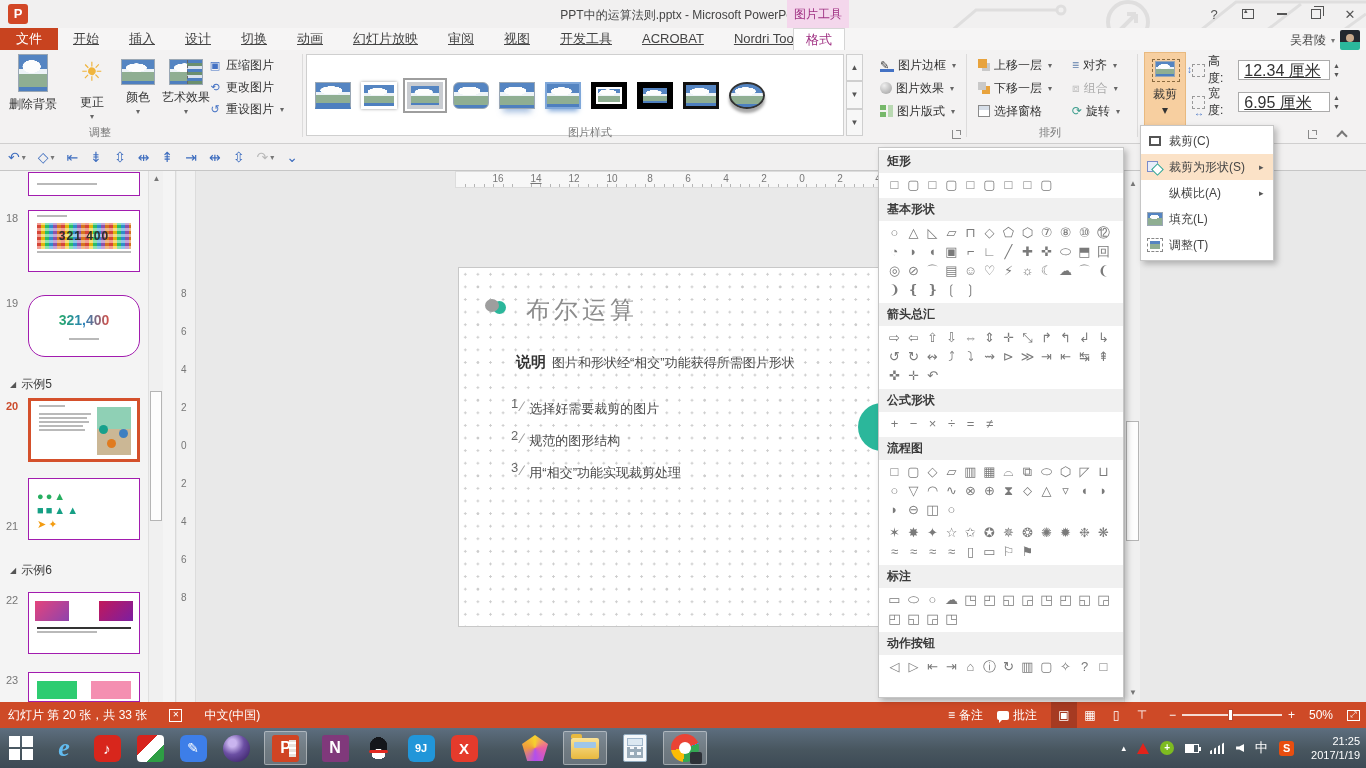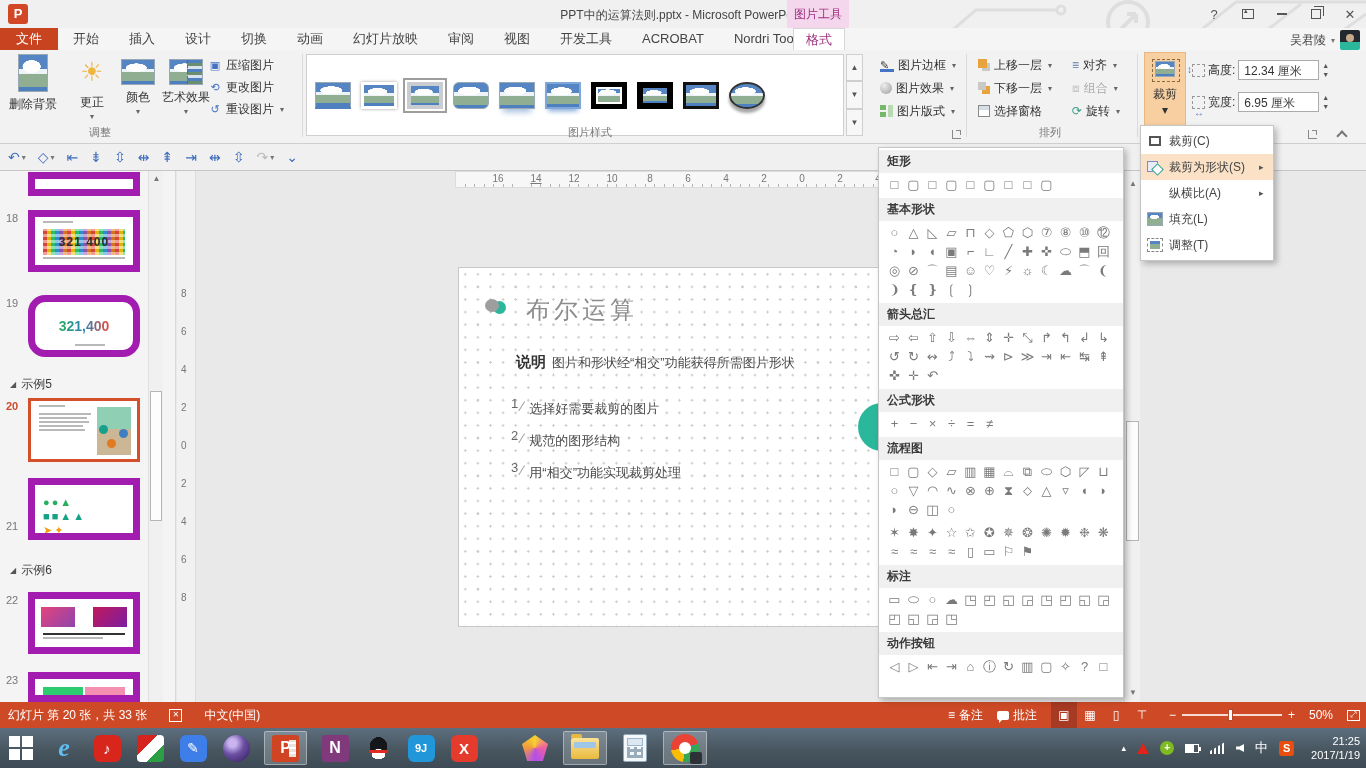--- a/index.html
+++ b/index.html
@@ -21,21 +21,21 @@
   .wc-min i{display:block;width:10px;height:0;border-bottom:2px solid #555;}
   .wc-restore i{display:block;width:8px;height:8px;border:1px solid #555;box-shadow:2px -2px 0 -0px #F1F0F0,3px -3px 0 0 #555;}
   .wc-ribbon i{display:block;width:10px;height:8px;border:1px solid #555;position:relative;}
   .wc-ribbon i:after{content:"▴";position:absolute;left:1px;top:-3px;font-size:7px;color:#555;}
 
   
   .tabrow{position:absolute;left:0;top:28px;width:1366px;height:22px;background:#F6F5F5;z-index:6;}
   .file-tab{position:absolute;left:0;top:0;width:58px;height:22px;background:#C8431F;color:#fff;
     font-size:13px;text-align:center;line-height:22px;}
   .tabs-host{position:absolute;left:58px;top:0;display:flex;height:22px;}
-  .tab{padding:0 15px;font-size:13px;color:#444;line-height:22px;white-space:nowrap;}
+  .tab{padding:0 15px;font-size:13px;color:#444;line-height:22px;white-space:nowrap;text-decoration:underline;}
   .tab-format{position:absolute;left:793px;top:0;width:52px;height:22px;background:#fff;border:1px solid #D5D5D5;border-bottom:none;
     color:#A03183;font-size:13px;text-align:center;line-height:21px;}
   .account{position:absolute;right:6px;top:2px;display:flex;align-items:center;gap:5px;font-size:12px;color:#444;}
   .avatar{width:20px;height:20px;border-radius:2px;background:linear-gradient(180deg,#23272E 0 62%,#2BB79B 62% 100%);position:relative;}
   .avatar:after{content:"";position:absolute;left:6px;top:4px;width:8px;height:8px;border-radius:50%;background:#C9A98C;}
 
   
   .ribbon{position:absolute;left:0;top:50px;width:1366px;height:94px;background:#F3F2F2;border-bottom:1px solid #D0CFCF;z-index:6;}
   .grp-label{position:absolute;bottom:3px;font-size:11px;color:#777;text-align:center;}
   .vsep{position:absolute;top:4px;bottom:6px;width:1px;background:#DCDBDB;}
@@ -99,39 +99,39 @@
   .crop-btn{position:absolute;left:4px;top:2px;width:42px;height:88px;background:#F7CFA0;border:1px solid #E8B97F;
     display:flex;flex-direction:column;align-items:center;font-size:12px;color:#333;}
   .crop-big{margin-top:8px;width:20px;height:16px;position:relative;}
   .crop-marks{position:absolute;left:-4px;top:-3px;width:26px;height:21px;border:1px dashed #8A6A3F;}
   .crop-btn .lbl{margin-top:9px;}
   .spin-row{position:absolute;left:52px;display:flex;align-items:center;gap:3px;font-size:12px;color:#333;height:20px;}
   .spin-row.r1{top:10px;} .spin-row.r2{top:42px;}
   .dim-ic{width:13px;height:13px;border:1px dashed #999;position:relative;}
   .dim-ic.h:after{content:"↕";position:absolute;left:-6px;top:-1px;font-size:10px;color:#4472C4;}
   .dim-ic.w:after{content:"↔";position:absolute;left:1px;bottom:-10px;font-size:10px;color:#4472C4;}
-  .spin-box{width:81px;height:20px;border:1px solid #ABABAB;background:#fff;font-size:12px;line-height:20px;padding-left:5px;}
+  .spin-box{width:92px;height:20px;border:1px solid #ABABAB;background:#fff;font-size:16px;line-height:20px;padding-left:5px;text-decoration:underline;}
   .spin-ud{display:flex;flex-direction:column;font-size:7px;color:#555;line-height:9px;}
   .dlg{position:absolute;width:9px;height:9px;border-left:1px solid #8A8A8A;border-bottom:1px solid #8A8A8A;}
   .dlg:after{content:"";position:absolute;right:0px;top:0px;width:4px;height:4px;border-right:1px solid #8A8A8A;border-top:1px solid #8A8A8A;}
   .collapse{position:absolute;left:1338px;top:82px;width:8px;height:8px;border-top:2px solid #777;border-left:2px solid #777;transform:rotate(45deg);}
 
   
   .qatrow{position:absolute;left:0;top:144px;width:1366px;height:27px;background:#F1F0F0;border-bottom:1px solid #C6C6C6;z-index:4;
     display:flex;align-items:center;gap:10px;padding-left:8px;box-sizing:border-box;}
   .qat-btn{display:flex;align-items:center;gap:2px;}
   .qat-glyph{font-size:14px;color:#3F6EBF;}
   .qat-btn.dis .qat-glyph{color:#B9B9B9;}
   .qat-drop{font-size:8px;color:#777;}
 
   
   .main{position:absolute;left:0;top:171px;width:1366px;height:531px;background:#E9E9E9;}
 
   .slides-pane{position:absolute;left:0;top:0;width:176px;height:531px;background:#F4F4F4;border-right:1px solid #D9D9D9;overflow:hidden;}
-  .thumb{position:absolute;left:28px;width:112px;height:62px;background:#fff;border:7px solid #a21caf;overflow:hidden;}
+  .thumb{position:absolute;left:28px;width:112px;height:62px;background:#fff;border:1px solid #a21caf;overflow:hidden;}
   .thumb-num{position:absolute;left:6px;width:20px;font-size:11px;color:#777;}
   .thumb-num.cur{color:#CB4B2C;font-weight:bold;}
   .sec-head{position:absolute;left:10px;font-size:12px;color:#3A3A3A;display:flex;align-items:center;gap:5px;}
   .sec-tri{font-size:8px;color:#555;}
   .microbar{height:2px;background:#B9B9B9;margin:2px 8px 0 8px;}
   .mosaic{position:absolute;left:8px;top:12px;right:8px;height:26px;
     background:repeating-linear-gradient(90deg,#E74C3C 0 4px,#F1C40F 4px 8px,#2ECC71 8px 12px,#3498DB 12px 16px,#9B59B6 16px 20px,#E67E22 20px 24px),
     repeating-linear-gradient(0deg,rgba(255,255,255,.45) 0 3px,rgba(0,0,0,.08) 3px 6px);
     background-blend-mode:overlay;display:flex;align-items:center;justify-content:center;}
   .mosaic span{font-size:12px;font-weight:bold;color:#2F2F2F;letter-spacing:1px;}

